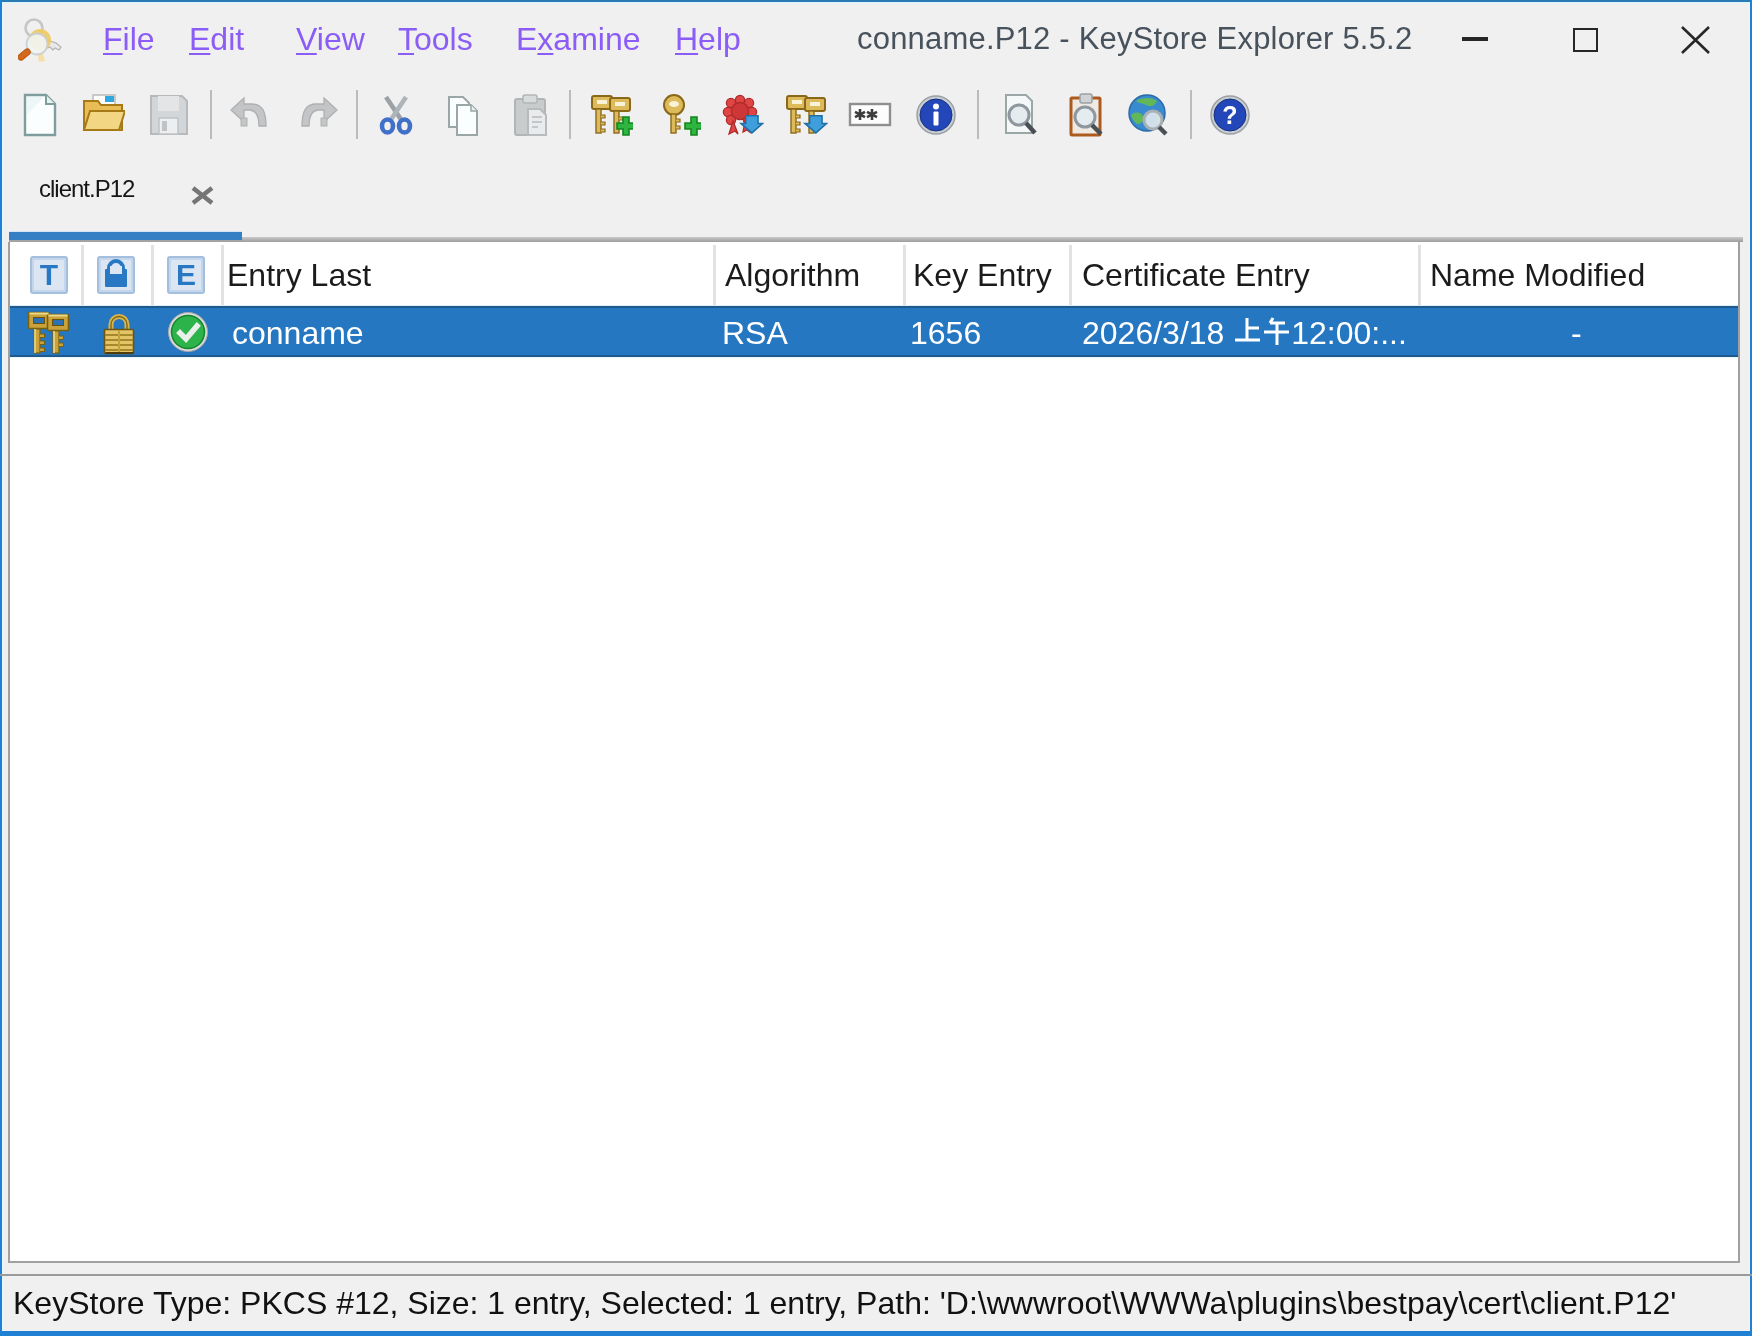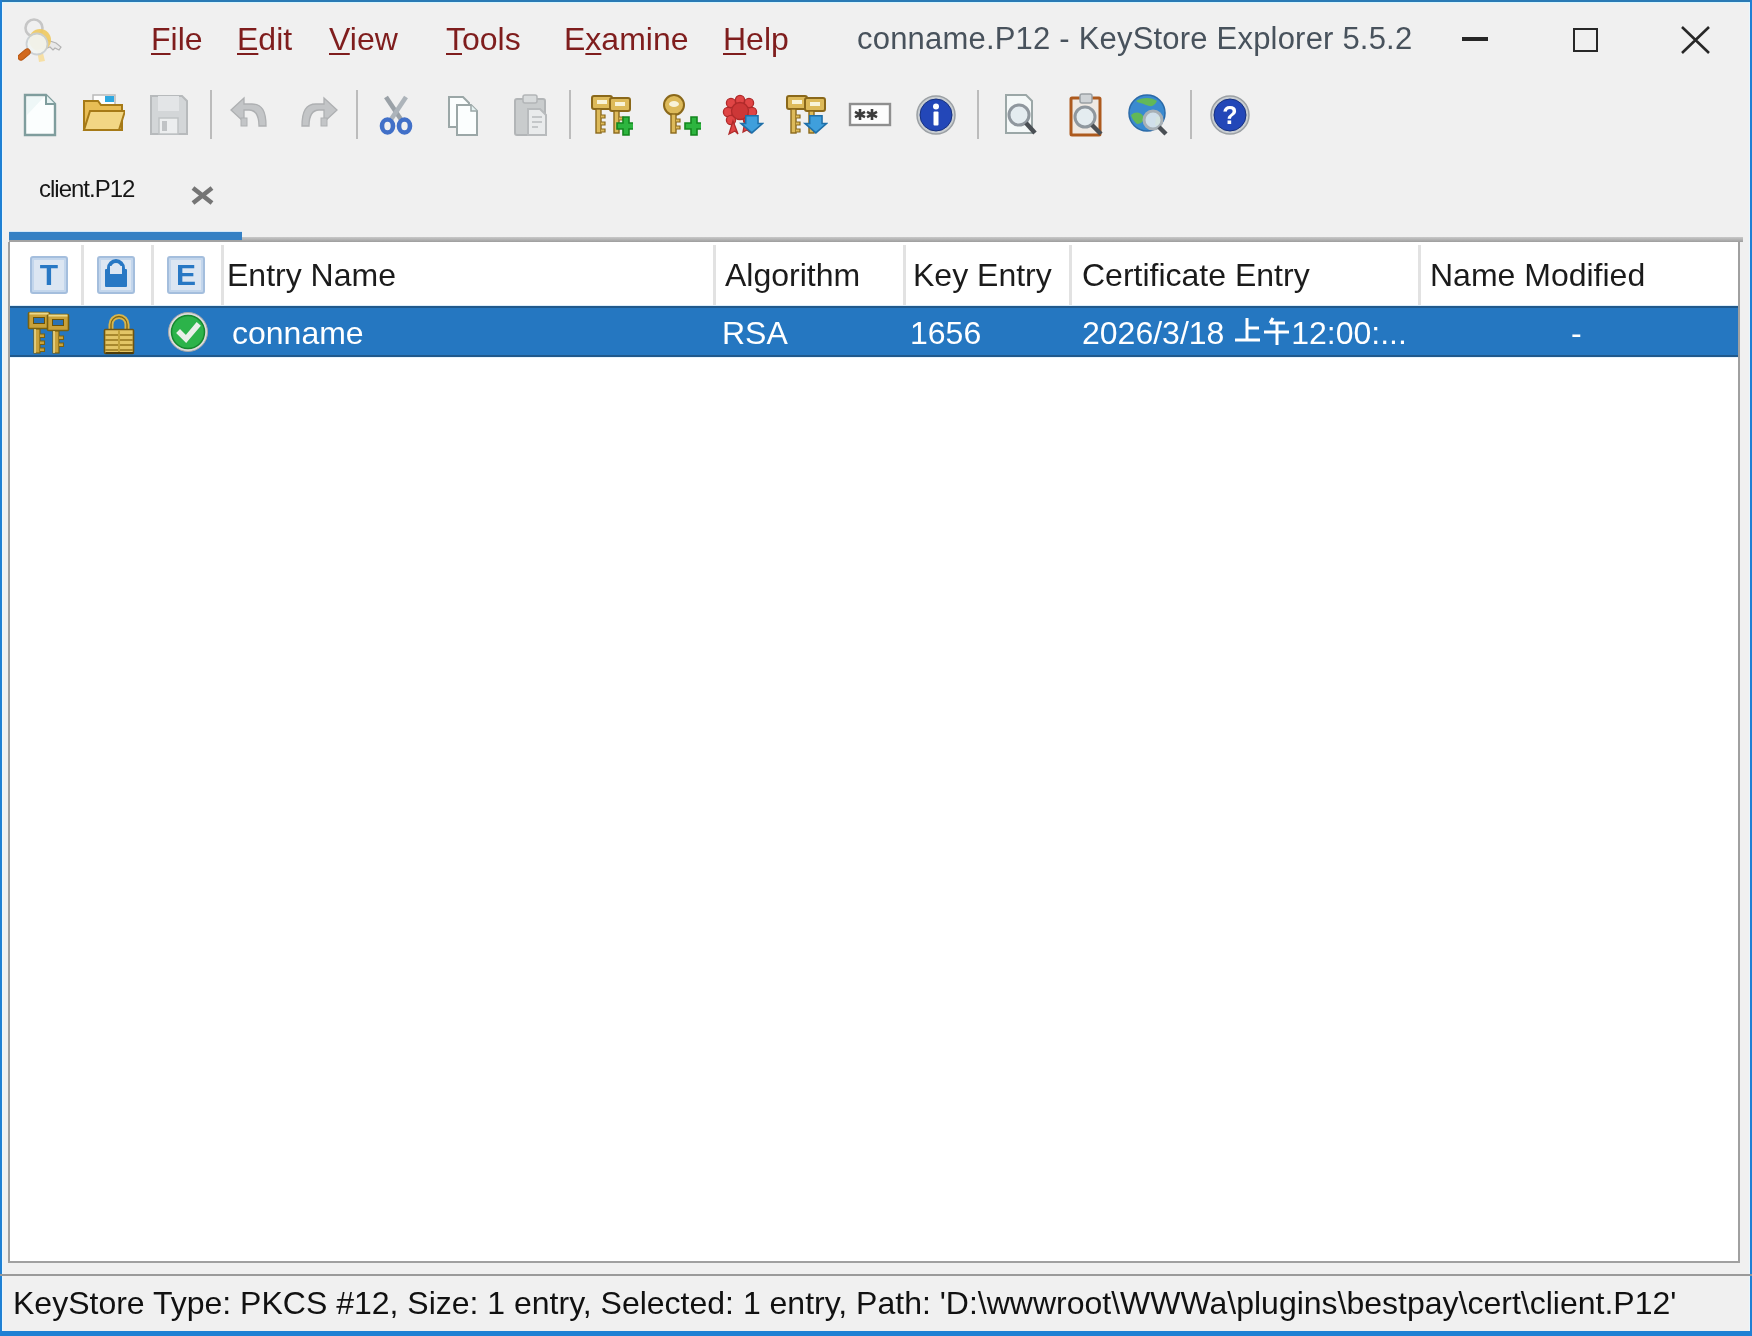--- a/index.html
+++ b/index.html
@@ -7,21 +7,21 @@
 .abs{position:absolute;}
 
 #b-top1{left:0;top:0;width:1752px;height:2px;background:#2a7ab5;}
 #b-top2{left:2px;top:2px;width:1748px;height:1px;background:#d8f6fe;}
 #b-left{left:0;top:0;width:2px;height:1336px;background:#1f80d4;}
 #b-right{left:1750px;top:0;width:2px;height:1336px;background:#1f80d4;}
 #b-bottom{left:0;top:1331px;width:1752px;height:5px;background:#1f80d4;}
 #b-left2{left:2px;top:3px;width:1px;height:1328px;background:#e9f7fe;}
 #b-right2{left:1749px;top:3px;width:1px;height:1328px;background:#e9f7fe;}
 
-.menu{top:21px;font-size:32px;color:#7f1d1d;white-space:nowrap;margin-left:48px;}
+.menu{top:21px;font-size:32px;color:#8b5cf6;white-space:nowrap;}
 .menu u{text-decoration:underline;text-underline-offset:3px;text-decoration-thickness:2px;}
 #title{top:21px;left:857px;font-size:31px;letter-spacing:0.2px;color:#48525c;}
 
 #btn-min{left:1462px;top:37px;width:26px;height:4px;background:#272727;}
 #btn-max{left:1573px;top:28px;width:21px;height:20px;border:2px solid #272727;background:transparent;}
 
 .tbi{top:93px;width:44px;height:44px;}
 .tsep{top:90px;width:2px;height:49px;background:#bcbcbc;}
 
 #tabtext{left:39px;top:175px;font-size:24px;letter-spacing:-1px;color:#161616;}
@@ -61,21 +61,21 @@
   <circle cx="16" cy="12" r="8.5" fill="none" stroke="#c6c6c6" stroke-width="2.6"></circle>
   <path d="M26 23 L38 27 L43 31 L41 34 L37 32 L35 34 L32 31 L29 32 L26 29 Z" fill="#e9e9e9" stroke="#b3b3b3" stroke-width="1.2"></path>
   <circle cx="22" cy="24" r="11" fill="#eec95f" opacity="0.9"></circle>
   <path d="M24 33 L27 45 L21 46 L19 34 Z" fill="#f6dfa4"></path>
   <circle cx="19" cy="28" r="10.5" fill="#f2f5f3" opacity="0.92" stroke="#c9cfd2" stroke-width="1.8"></circle>
   <rect x="0" y="36" width="14" height="6" rx="3" transform="rotate(-40 6 40)" fill="#d2691e" stroke="#b65612" stroke-width="1"></rect>
 </svg>
 
 <span class="abs menu" style="left:103px"><u>F</u>ile</span>
 <span class="abs menu" style="left:189px"><u>E</u>dit</span>
-<span class="abs menu" style="left:281px"><u>V</u>iew</span>
+<span class="abs menu" style="left:296px"><u>V</u>iew</span>
 <span class="abs menu" style="left:398px"><u>T</u>ools</span>
 <span class="abs menu" style="left:516px">E<u>x</u>amine</span>
 <span class="abs menu" style="left:675px"><u>H</u>elp</span>
 <span class="abs" id="title">conname.P12 - KeyStore Explorer 5.5.2</span>
 
 <div class="abs" id="btn-min"></div>
 <div class="abs" id="btn-max"></div>
 <svg class="abs" style="left:1681px;top:26px" width="29" height="28" viewBox="0 0 29 28">
   <path d="M1 1 L28 27 M28 1 L1 27" stroke="#272727" stroke-width="2.6"></path>
 </svg>
@@ -223,21 +223,21 @@
 <div class="abs" id="tbl-right"></div>
 <div class="abs" id="tbl-bottom"></div>
 <div class="abs hsep" style="left:81px"></div>
 <div class="abs hsep" style="left:151px"></div>
 <div class="abs hsep" style="left:221px"></div>
 <div class="abs hsep" style="left:713px"></div>
 <div class="abs hsep" style="left:903px"></div>
 <div class="abs hsep" style="left:1069px"></div>
 <div class="abs hsep" style="left:1418px"></div>
 <div class="abs" id="hdr-bottom"></div>
-<span class="abs htxt" style="left:227px">Entry Name</span>
+<span class="abs htxt" style="left:227px">Entry Last</span>
 <span class="abs htxt" style="left:725px">Algorithm</span>
 <span class="abs htxt" style="left:913px">Key Entry</span>
 <span class="abs htxt" style="left:1082px">Certificate Entry</span>
 <span class="abs htxt" style="left:1430px">Name Modified</span>
 <svg class="abs" style="left:30px;top:256px" width="38" height="38" viewBox="0 0 38 38">
   <rect x="1" y="1" width="36" height="36" rx="2" fill="#c3d6ec" stroke="#a4bedd" stroke-width="2"></rect>
   <rect x="4" y="4" width="30" height="30" fill="#dce6f2"></rect>
   <text x="19" y="29" text-anchor="middle" font-family="Liberation Sans" font-size="30" font-weight="bold" fill="#2878c4">T</text>
 </svg>
 <svg class="abs" style="left:97px;top:256px" width="38" height="38" viewBox="0 0 38 38">

